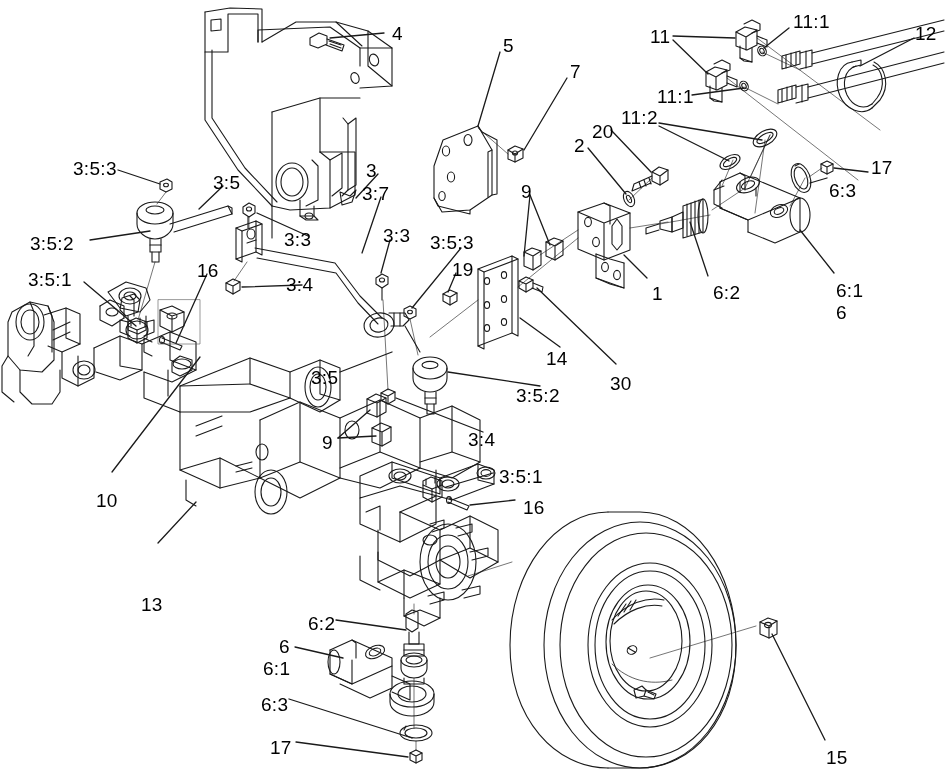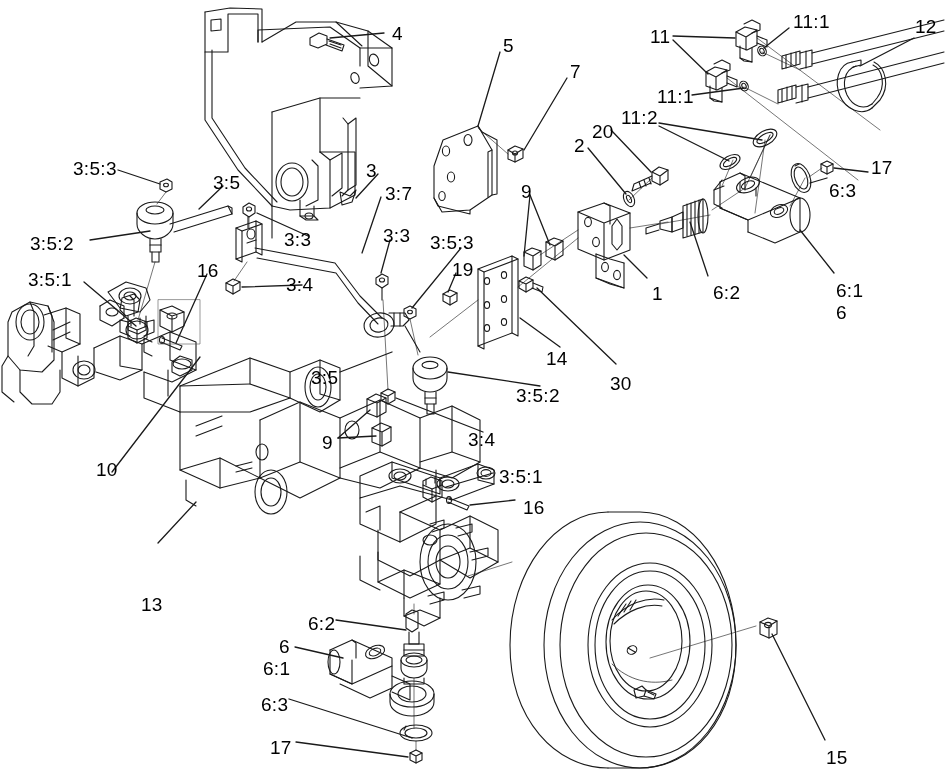--- a/index.html
+++ b/index.html
@@ -578,51 +578,51 @@
       </g>
     </g>
   </svg>
 
   <div id="callout-layer">
       <div class="callout" style="left: 392px; top: 24px;">4</div>
       <div class="callout" style="left: 503px; top: 36px;">5</div>
       <div class="callout" style="left: 570px; top: 62px;">7</div>
       <div class="callout" style="left: 650px; top: 27px; text-align: right;">11</div>
       <div class="callout" style="left: 793px; top: 12px;">11:1</div>
-      <div class="callout" style="left: 915px; top: 17px;">12</div>
+      <div class="callout" style="left: 915px; top: 24px;">12</div>
       <div class="callout" style="left: 657px; top: 87px;">11:1</div>
       <div class="callout" style="left: 621px; top: 108px;">11:2</div>
       <div class="callout" style="left: 592px; top: 122px;">20</div>
       <div class="callout" style="left: 574px; top: 136px;">2</div>
       <div class="callout" style="left: 871px; top: 158px;">17</div>
       <div class="callout" style="left: 829px; top: 181px;">6:3</div>
       <div class="callout" style="left: 73px; top: 159px;">3:5:3</div>
       <div class="callout" style="left: 213px; top: 173px;">3:5</div>
       <div class="callout" style="left: 366px; top: 161px;">3</div>
-      <div class="callout" style="left: 362px; top: 184px; margin-left: 23px;">3:7</div>
+      <div class="callout" style="left: 362px; top: 184px;">3:7</div>
       <div class="callout" style="left: 284px; top: 230px;">3:3</div>
       <div class="callout" style="left: 383px; top: 226px;">3:3</div>
       <div class="callout" style="left: 430px; top: 233px;">3:5:3</div>
       <div class="callout" style="left: 521px; top: 182px;">9</div>
       <div class="callout" style="left: 452px; top: 260px;">19</div>
       <div class="callout" style="left: 652px; top: 284px;">1</div>
       <div class="callout" style="left: 713px; top: 283px;">6:2</div>
       <div class="callout" style="left: 836px; top: 281px;">6:1</div>
       <div class="callout" style="left: 836px; top: 303px;">6</div>
       <div class="callout" style="left: 30px; top: 234px;">3:5:2</div>
       <div class="callout" style="left: 28px; top: 270px;">3:5:1</div>
       <div class="callout" style="left: 197px; top: 261px;">16</div>
       <div class="callout" style="left: 286px; top: 275px;">3:4</div>
       <div class="callout" style="left: 311px; top: 368px;">3:5</div>
       <div class="callout" style="left: 516px; top: 386px;">3:5:2</div>
       <div class="callout" style="left: 546px; top: 349px;">14</div>
       <div class="callout" style="left: 610px; top: 374px;">30</div>
       <div class="callout" style="left: 322px; top: 433px;">9</div>
       <div class="callout" style="left: 468px; top: 430px;">3:4</div>
-      <div class="callout" style="left: 96px; top: 460px;">10</div>
+      <div class="callout" style="left: 96px; top: 491px;">10</div>
       <div class="callout" style="left: 141px; top: 551px; margin-top: 44px;">13</div>
       <div class="callout" style="left: 499px; top: 467px;">3:5:1</div>
       <div class="callout" style="left: 523px; top: 498px;">16</div>
       <div class="callout" style="left: 308px; top: 614px;">6:2</div>
       <div class="callout" style="left: 279px; top: 637px;">6</div>
       <div class="callout" style="left: 263px; top: 659px;">6:1</div>
       <div class="callout" style="left: 261px; top: 695px;">6:3</div>
       <div class="callout" style="left: 270px; top: 738px;">17</div>
       <div class="callout" style="left: 826px; top: 748px; text-align: center;">15</div>
     </div>

